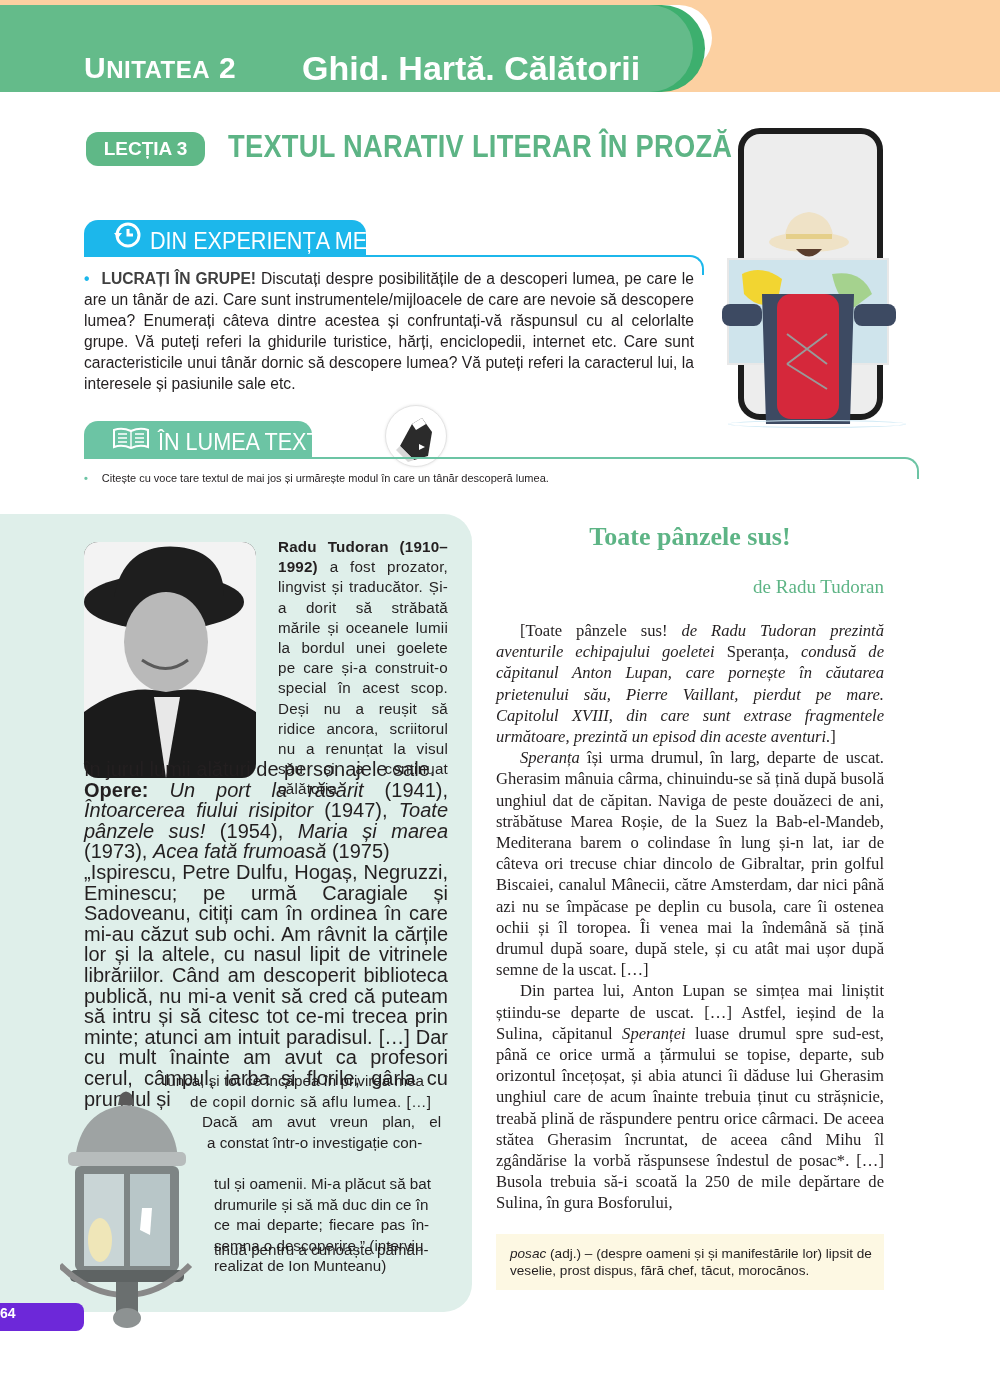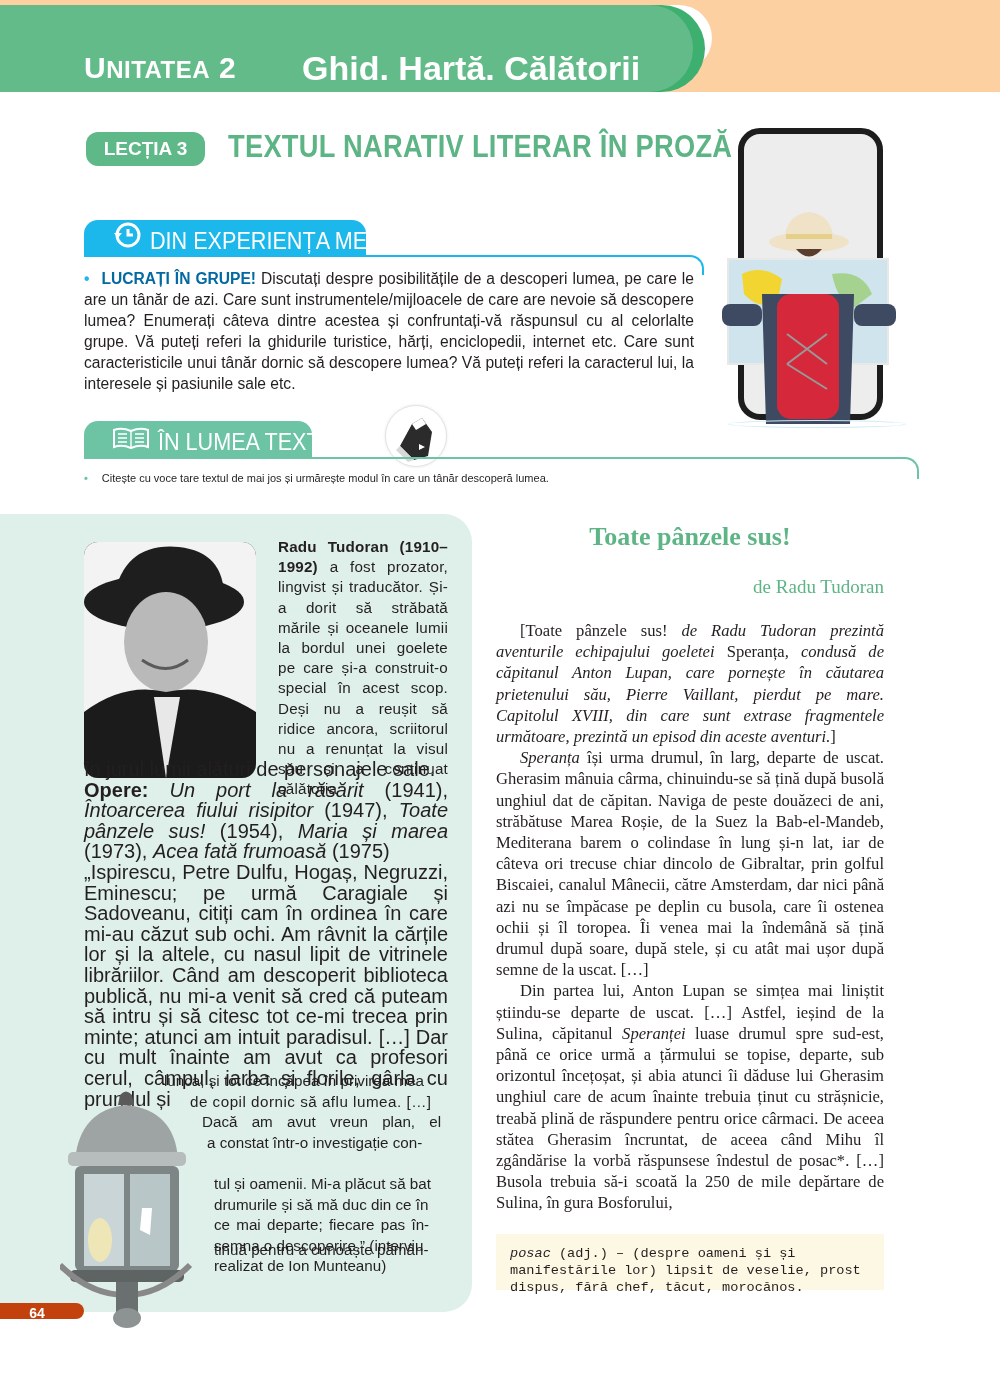--- a/index.html
+++ b/index.html
@@ -23,48 +23,48 @@
     .sec-tab { position: absolute; height: 36px; border-radius: 14px 14px 0 0; color: #fff; font-size: 24px; line-height: 38px; padding-left: 28px; white-space: nowrap; }
     .sec-tab .ico { display: inline-block; vertical-align: middle; margin-right: 8px; }
     .sec-tab span.lbl { display: inline-block; transform: scaleX(0.9); transform-origin: left; vertical-align: middle; }
     .sec1 { left: 84px; top: 220px; width: 282px; background: #1cb7eb; }
     .sec1-line { position: absolute; left: 84px; top: 255px; width: 620px; height: 20px; border-top: 2px solid #1cb7eb; border-right: 2px solid #1cb7eb; border-radius: 0 14px 0 0; }
     .sec2 { left: 84px; top: 421px; width: 228px; background: #6cc4a4; }
     .sec2-line { position: absolute; left: 84px; top: 457px; width: 835px; height: 22px; border-top: 2px solid #6cc4a4; border-right: 2px solid #6cc4a4; border-radius: 0 14px 0 0; }
 
     .para1 { position: absolute; left: 84px; top: 268px; width: 610px; font-size: 15.6px; line-height: 21px; text-align: justify; color: #231f20; }
     .bullet-dot { color: #1cb7eb; font-weight: bold; margin-right: 12px; }
-    .hl-blue { color: #0369a1; font-weight: bold; }
+    .hl-blue { color: #404040; font-weight: bold; }
     .para2 { position: absolute; left: 84px; top: 468px; width: 800px; font-size: 11px; line-height: 21px; }
     .bullet-dot2 { color: #6cc4a4; font-weight: bold; margin-right: 14px; }
 
     
     .clap-circle { position: absolute; left: 385px; top: 405px; width: 62px; height: 62px; border-radius: 50%; background: #fff; border: 1px solid #e4e4e4; box-shadow: 0 0 3px rgba(0,0,0,0.1); }
 
     
     .phone { position: absolute; left: 738px; top: 128px; width: 145px; height: 292px; border: 6px solid #1d1d1d; border-radius: 22px; background: #ededed; overflow: visible; }
     .phone-shadow { position: absolute; left: 728px; top: 420px; width: 178px; height: 8px; border-radius: 50%; border: 1px solid #cfe9f5; }
 
     
     .left-panel { position: absolute; left: 0; top: 514px; width: 472px; height: 798px; background: #dfefea; border-radius: 0 28px 28px 0; }
     .portrait { position: absolute; left: 84px; top: 542px; width: 172px; height: 236px; border-radius: 14px; background: linear-gradient(180deg, #2a2a2a 0%, #4a4a4a 30%, #8c8c8c 50%, #5c5c5c 75%, #2b2b2b 100%); overflow: hidden; }
     .bio-right { position: absolute; left: 278px; top: 537px; width: 170px; font-size: 15.2px; line-height: 20.2px; text-align: justify; letter-spacing: 0.2px; }
     .bio-full { position: absolute; left: 84px; top: 759px; width: 364px; font-size: 20px; line-height: 20.6px; text-align: justify; }
     .bio-full b, .bio-right b { font-weight: bold; }
     .bio-full i { font-style: italic; }
     .lamp-text { position: absolute; font-size: 15.2px; line-height: 20.6px; text-align: justify; }
-    .page-num { position: absolute; left: 0; top: 1303px; width: 84px; height: 16px; background: #c2410c; border-radius: 0 8px 8px 0; color: #fff; font-weight: bold; font-size: 14px; text-align: center; padding-right: 10px; line-height: 20px; }
+    .page-num { position: absolute; left: 0; top: 1303px; width: 84px; height: 28px; background: #6d28d9; border-radius: 0 8px 8px 0; color: #fff; font-weight: bold; font-size: 14px; text-align: left; padding-right: 10px; line-height: 20px; }
 
     
     .story-title { position: absolute; left: 490px; top: 522px; width: 400px; text-align: center; font-family: "Liberation Serif", serif; font-weight: bold; font-size: 26px; color: #5db485; }
     .story-author { position: absolute; left: 490px; top: 576px; width: 394px; text-align: right; font-family: "Liberation Serif", serif; font-size: 19px; color: #5db485; }
     .story { position: absolute; left: 496px; top: 620px; width: 388px; font-family: "Liberation Serif", serif; font-size: 16.6px; line-height: 21.2px; text-align: justify; color: #231f20; }
     .story p { text-indent: 24px; }
     .story i { font-style: italic; }
-    .gloss { position: absolute; left: 496px; top: 1234px; width: 388px; height: 56px; background: #fdf8e3; font-family: Liberation Mono, monospace; font-size: 13.6px; line-height: 17px; padding: 11px 0 2px 14px; color: #231f20; }
+    .gloss { position: absolute; left: 496px; top: 1234px; width: 388px; height: 56px; background: #fdf8e3; font-family: Liberation Sans, sans-serif; font-size: 13.6px; line-height: 17px; padding: 11px 0 2px 14px; color: #231f20; }
     .gloss i { font-style: italic; }
   </style>
 </head>
 <body>
 
 <div class="top-band"></div>
 <div class="unit-banner">
   <div class="unit-banner-inner"></div>
   <div class="unit-banner-face"></div>
   <div class="unit-label"><span>U</span><span class="sc">NITATEA</span> <span>2</span></div>

